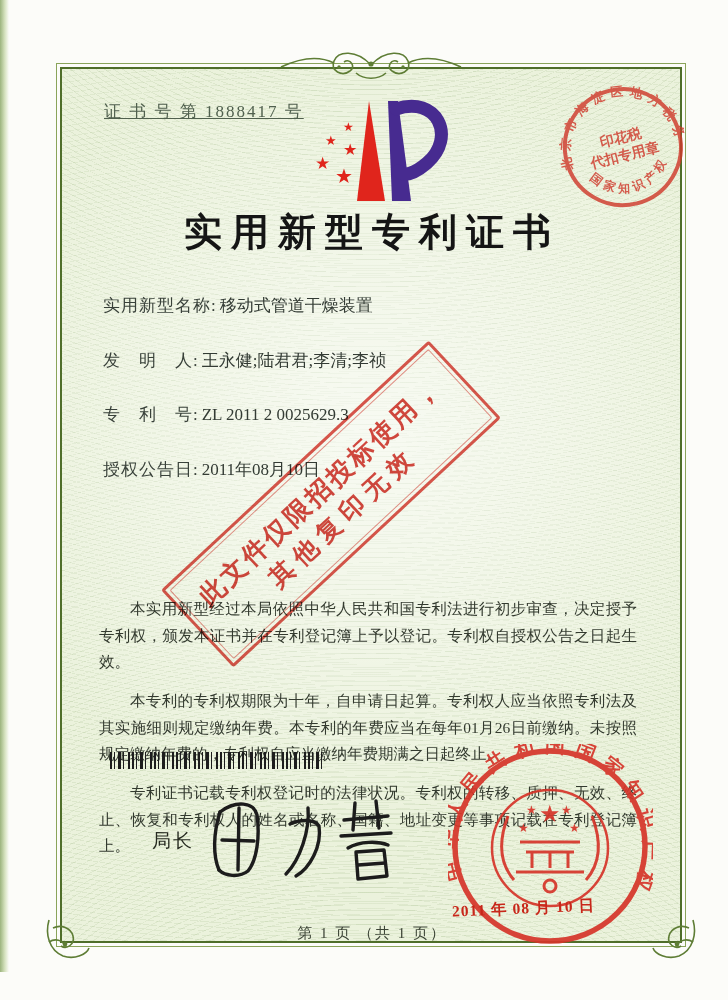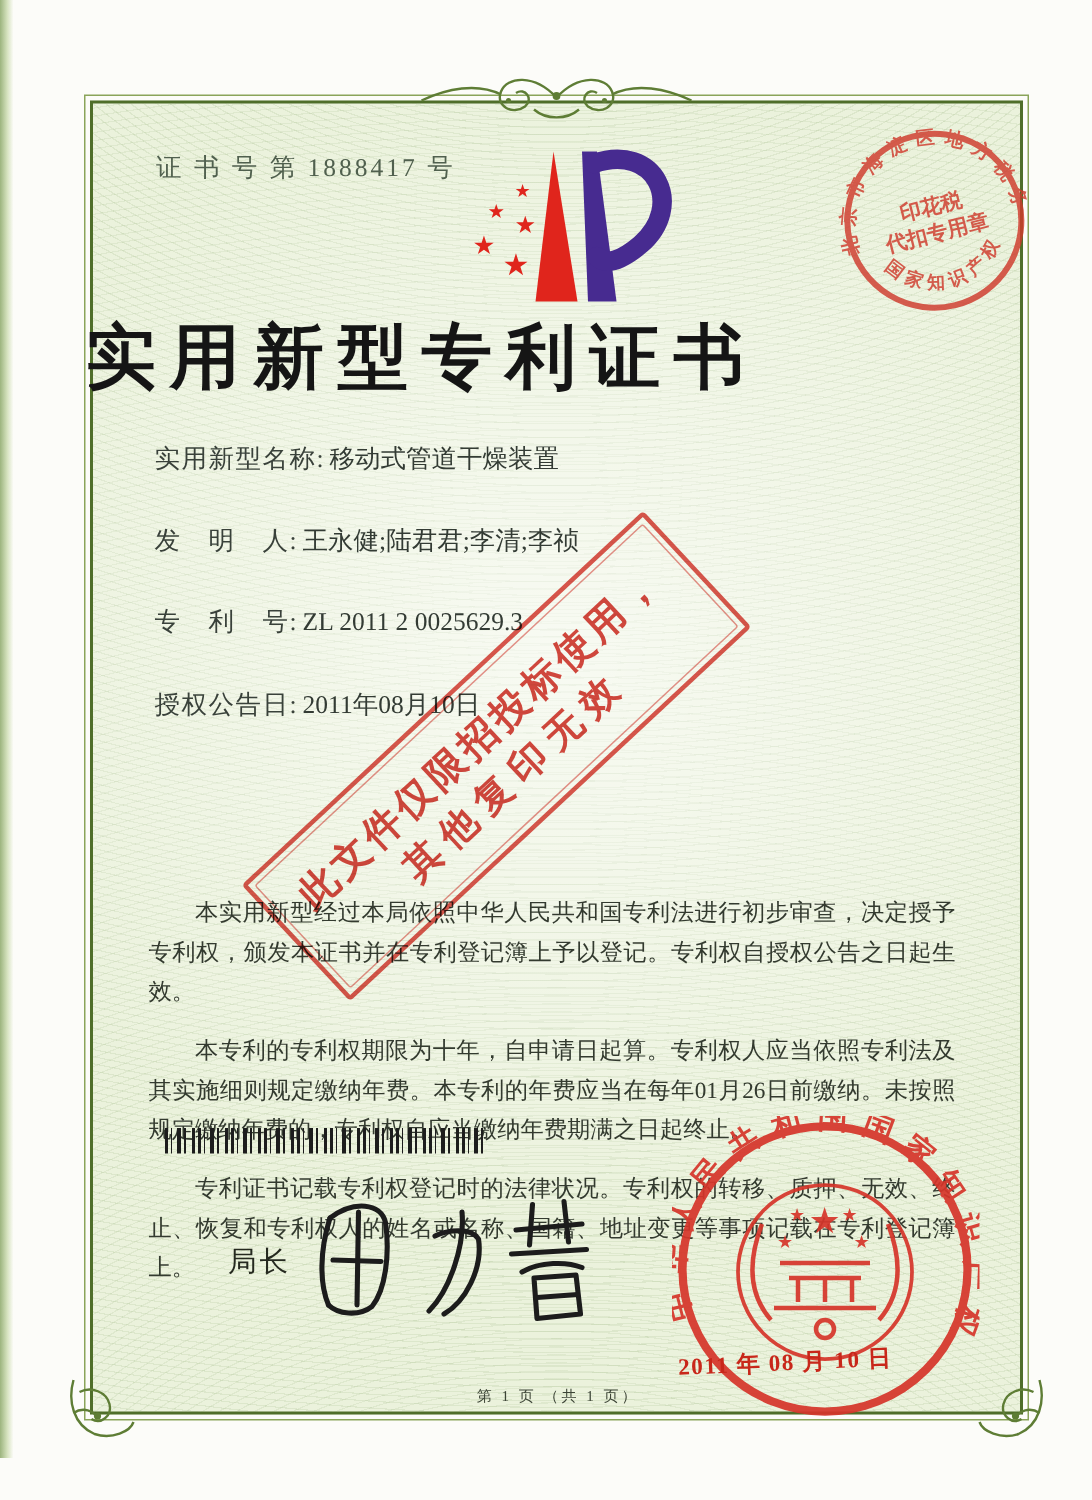--- a/index.html
+++ b/index.html
@@ -26,26 +26,26 @@
       repeating-radial-gradient(120% 65% at 50% -25%, rgba(120,155,90,.13) 0 1px, rgba(0,0,0,0) 1px 6px),
       repeating-radial-gradient(130% 70% at 50% 125%, rgba(120,155,90,.11) 0 1px, rgba(0,0,0,0) 1px 7px);
   }
   .ornament-top{position:absolute;left:50%;top:-17px;transform:translateX(-50%);}
   .ornament-bl{position:absolute;left:-14px;bottom:-16px;}
   .ornament-br{position:absolute;right:-14px;bottom:-16px;}
 
   
   .cert-no{
     position:absolute;left:104px;top:100px;
-    font-size:17px;color:#50604e;letter-spacing:2px;
+    font-size:17px;color:#50604e;letter-spacing:2px;text-decoration:underline;
   }
   .logo{position:absolute;left:299px;top:97px;}
   .title{
     position:absolute;left:57px;top:207px;width:630px;
-    text-align:left;font-size:47px;font-weight:600;color:#151515;
+    text-align:center;font-size:38px;font-weight:600;color:#151515;
     letter-spacing:9px;
   }
   .fields{
     position:absolute;left:103px;top:294px;width:480px;
     display:flex;flex-direction:column;gap:31.5px;
     font-size:17px;color:#39413a;
   }
   .field-row{white-space:nowrap;}
   .field-label{letter-spacing:1px;}
   .field-value{margin-left:4px;color:#333b34;}
@@ -87,21 +87,21 @@
     mix-blend-mode:multiply;z-index:5;box-sizing:border-box;
   }
   .restriction-stamp::before{
     content:"";position:absolute;inset:3px;border:1px solid rgba(213,40,30,.5);border-radius:2px;
   }
   .stamp-line1{font-size:26px;font-weight:700;letter-spacing:3px;color:rgba(206,32,22,.82);}
   .stamp-line2{font-size:25px;font-weight:700;letter-spacing:7px;color:rgba(206,32,22,.82);}
 
   .footer{
     position:absolute;left:57px;top:924px;width:630px;text-align:center;
-    font-size:10px;color:#3c4436;letter-spacing:2px;
+    font-size:15px;color:#3c4436;letter-spacing:2px;
   }
 </style>
 </head>
 <body>
 
 <div class="scan-edge"></div>
 
 <div class="frame-outer">
   <div class="frame-inner"></div>
 

